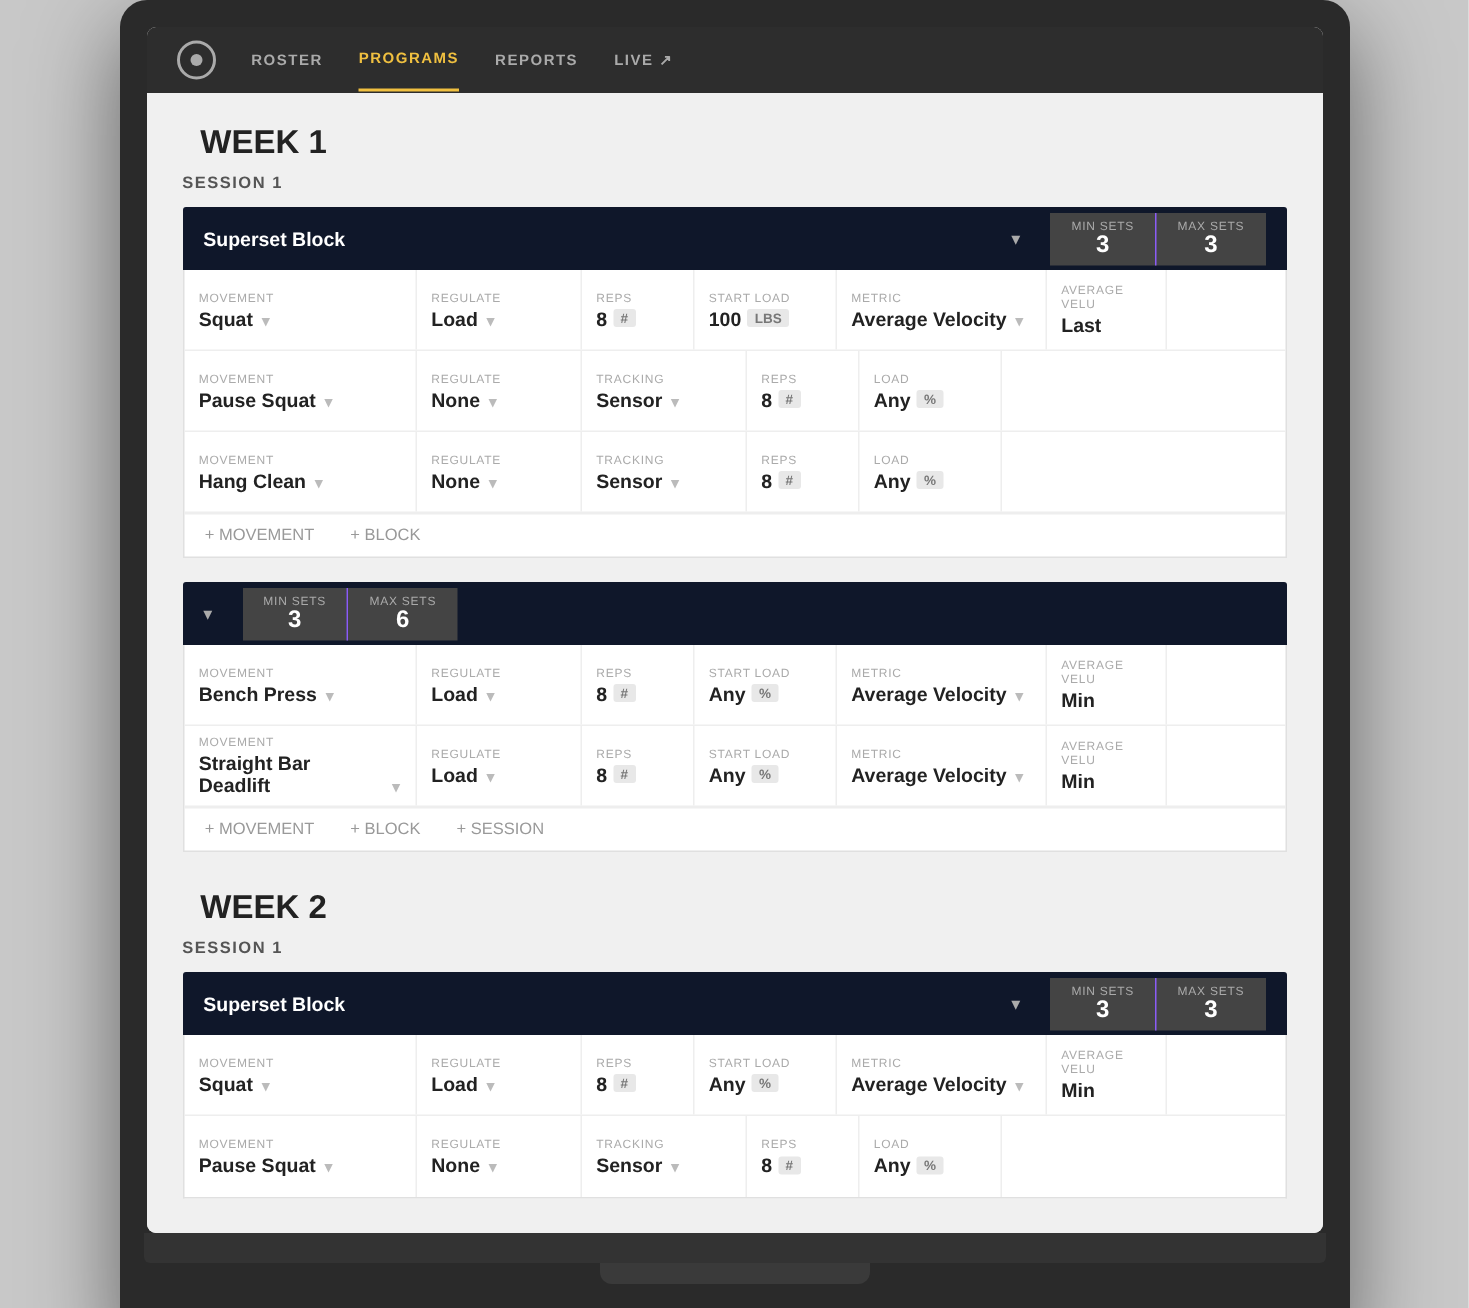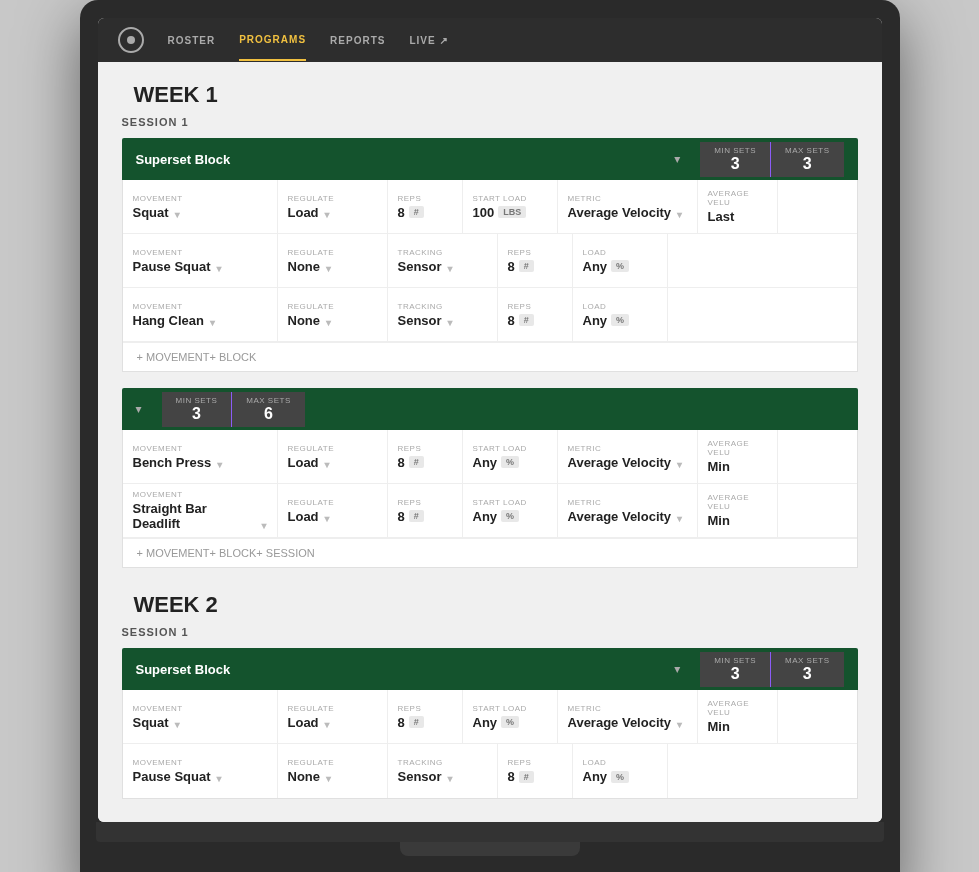--- a/index.html
+++ b/index.html
@@ -94,21 +94,21 @@
       font-size: 11px;
       font-weight: 700;
       color: #555;
       letter-spacing: 1px;
       text-transform: uppercase;
       margin-bottom: 10px;
     }
 
     
     .block-header {
-      background: #14532d;
+      background: #0f172a;
       color: #fff;
       display: flex;
       align-items: center;
       padding: 0 14px;
       height: 42px;
       border-radius: 2px 2px 0 0;
     }
 
     .block-header-name {
       flex: 1;
@@ -249,20 +249,21 @@
       padding: 1px 5px;
       font-size: 9px;
       color: #777;
       font-weight: 600;
     }
 
     .add-row {
       display: flex;
       align-items: center;
       padding: 8px 14px;
+      gap: 24px;
       border-top: 1px solid #eee;
     }
 
     .add-btn {
       font-size: 11px;
       color: #999;
       cursor: pointer;
       display: flex;
       align-items: center;
       gap: 4px;

